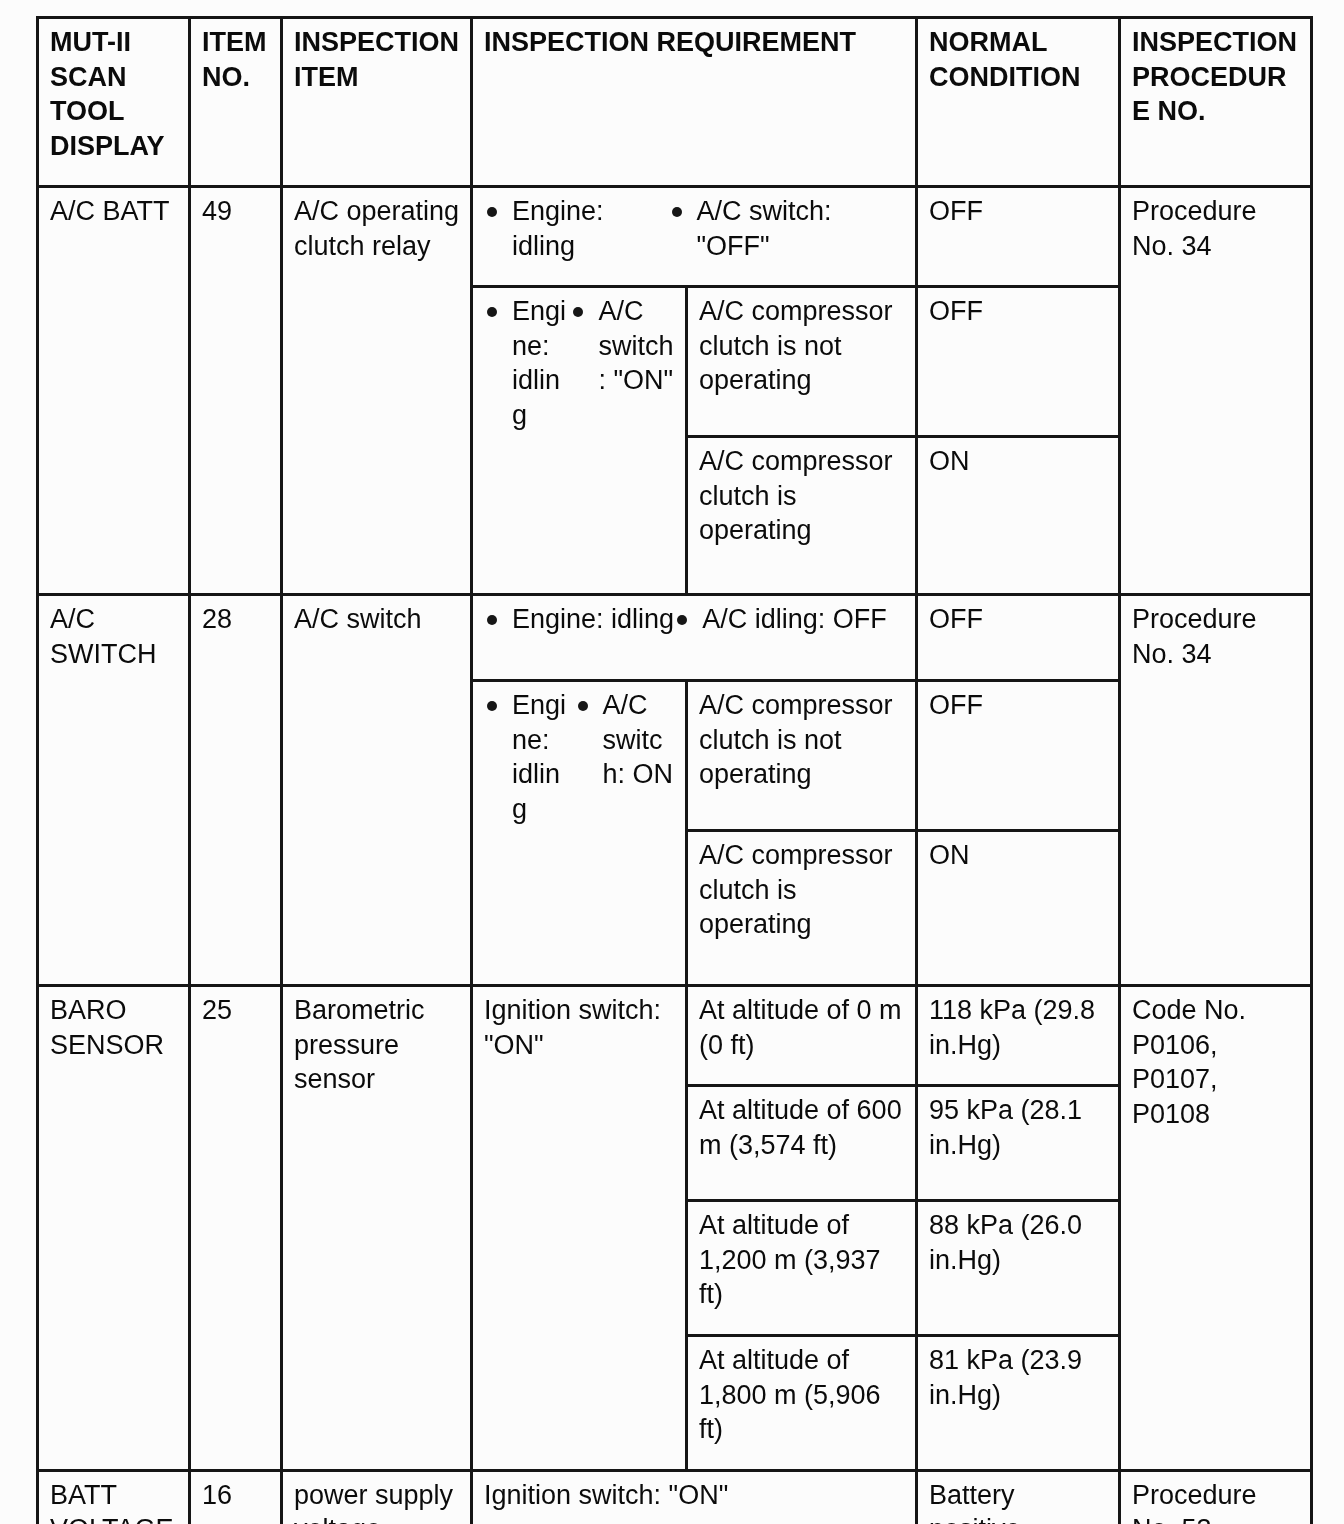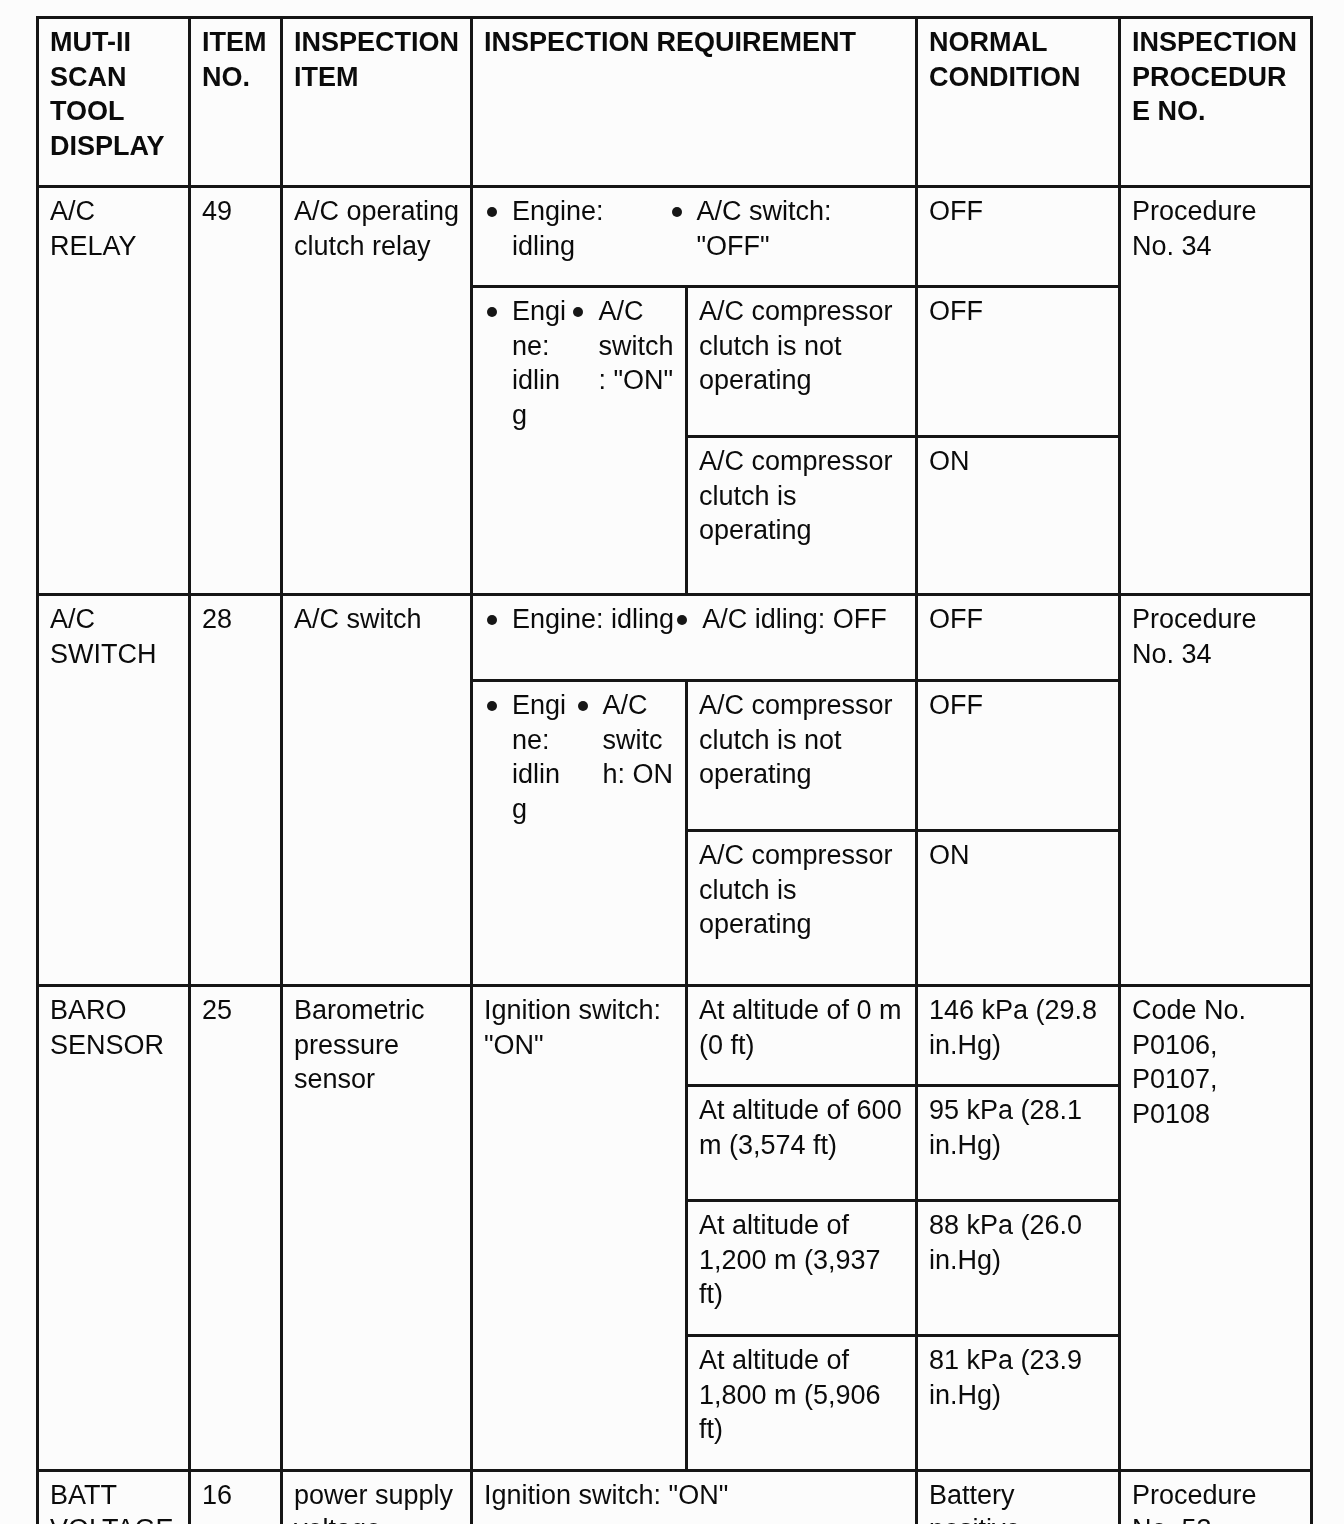--- a/index.html
+++ b/index.html
@@ -82,21 +82,21 @@
         <th>ITEM NO.</th>
         <th>INSPECTION ITEM</th>
         <th colspan="2">INSPECTION REQUIREMENT</th>
         <th>NORMAL CONDITION</th>
         <th>INSPECTION PROCEDURE NO.</th>
       </tr>
     </thead>
     <tbody>
 
       <tr class="h-90">
-        <td rowspan="3">A/C RELAY</td>
+        <td rowspan="3">A/C BATT</td>
         <td rowspan="3">49</td>
         <td rowspan="3">A/C operating clutch relay</td>
         <td colspan="2">
           <div class="bullets">
             <div class="bullet-line">
               <span class="dot"></span>
               <span class="bt">Engine: idling</span>
             </div>
             <div class="bullet-line">
               <span class="dot"></span>
@@ -167,21 +167,21 @@
         <td>A/C compressor clutch is operating</td>
         <td>ON</td>
       </tr>
 
       <tr class="h-85">
         <td rowspan="4">BARO SENSOR</td>
         <td rowspan="4">25</td>
         <td rowspan="4">Barometric pressure sensor</td>
         <td rowspan="4">Ignition switch: "ON"</td>
         <td>At altitude of 0 m (0 ft)</td>
-        <td>146 kPa (29.8 in.Hg)</td>
+        <td>118 kPa (29.8 in.Hg)</td>
         <td rowspan="4">Code No. P0106, P0107, P0108</td>
       </tr>
       <tr class="h-115">
         <td>At altitude of 600 m (3,574 ft)</td>
         <td>95 kPa (28.1 in.Hg)</td>
       </tr>
       <tr class="h-115">
         <td>At altitude of 1,200 m (3,937 ft)</td>
         <td>88 kPa (26.0 in.Hg)</td>
       </tr>

